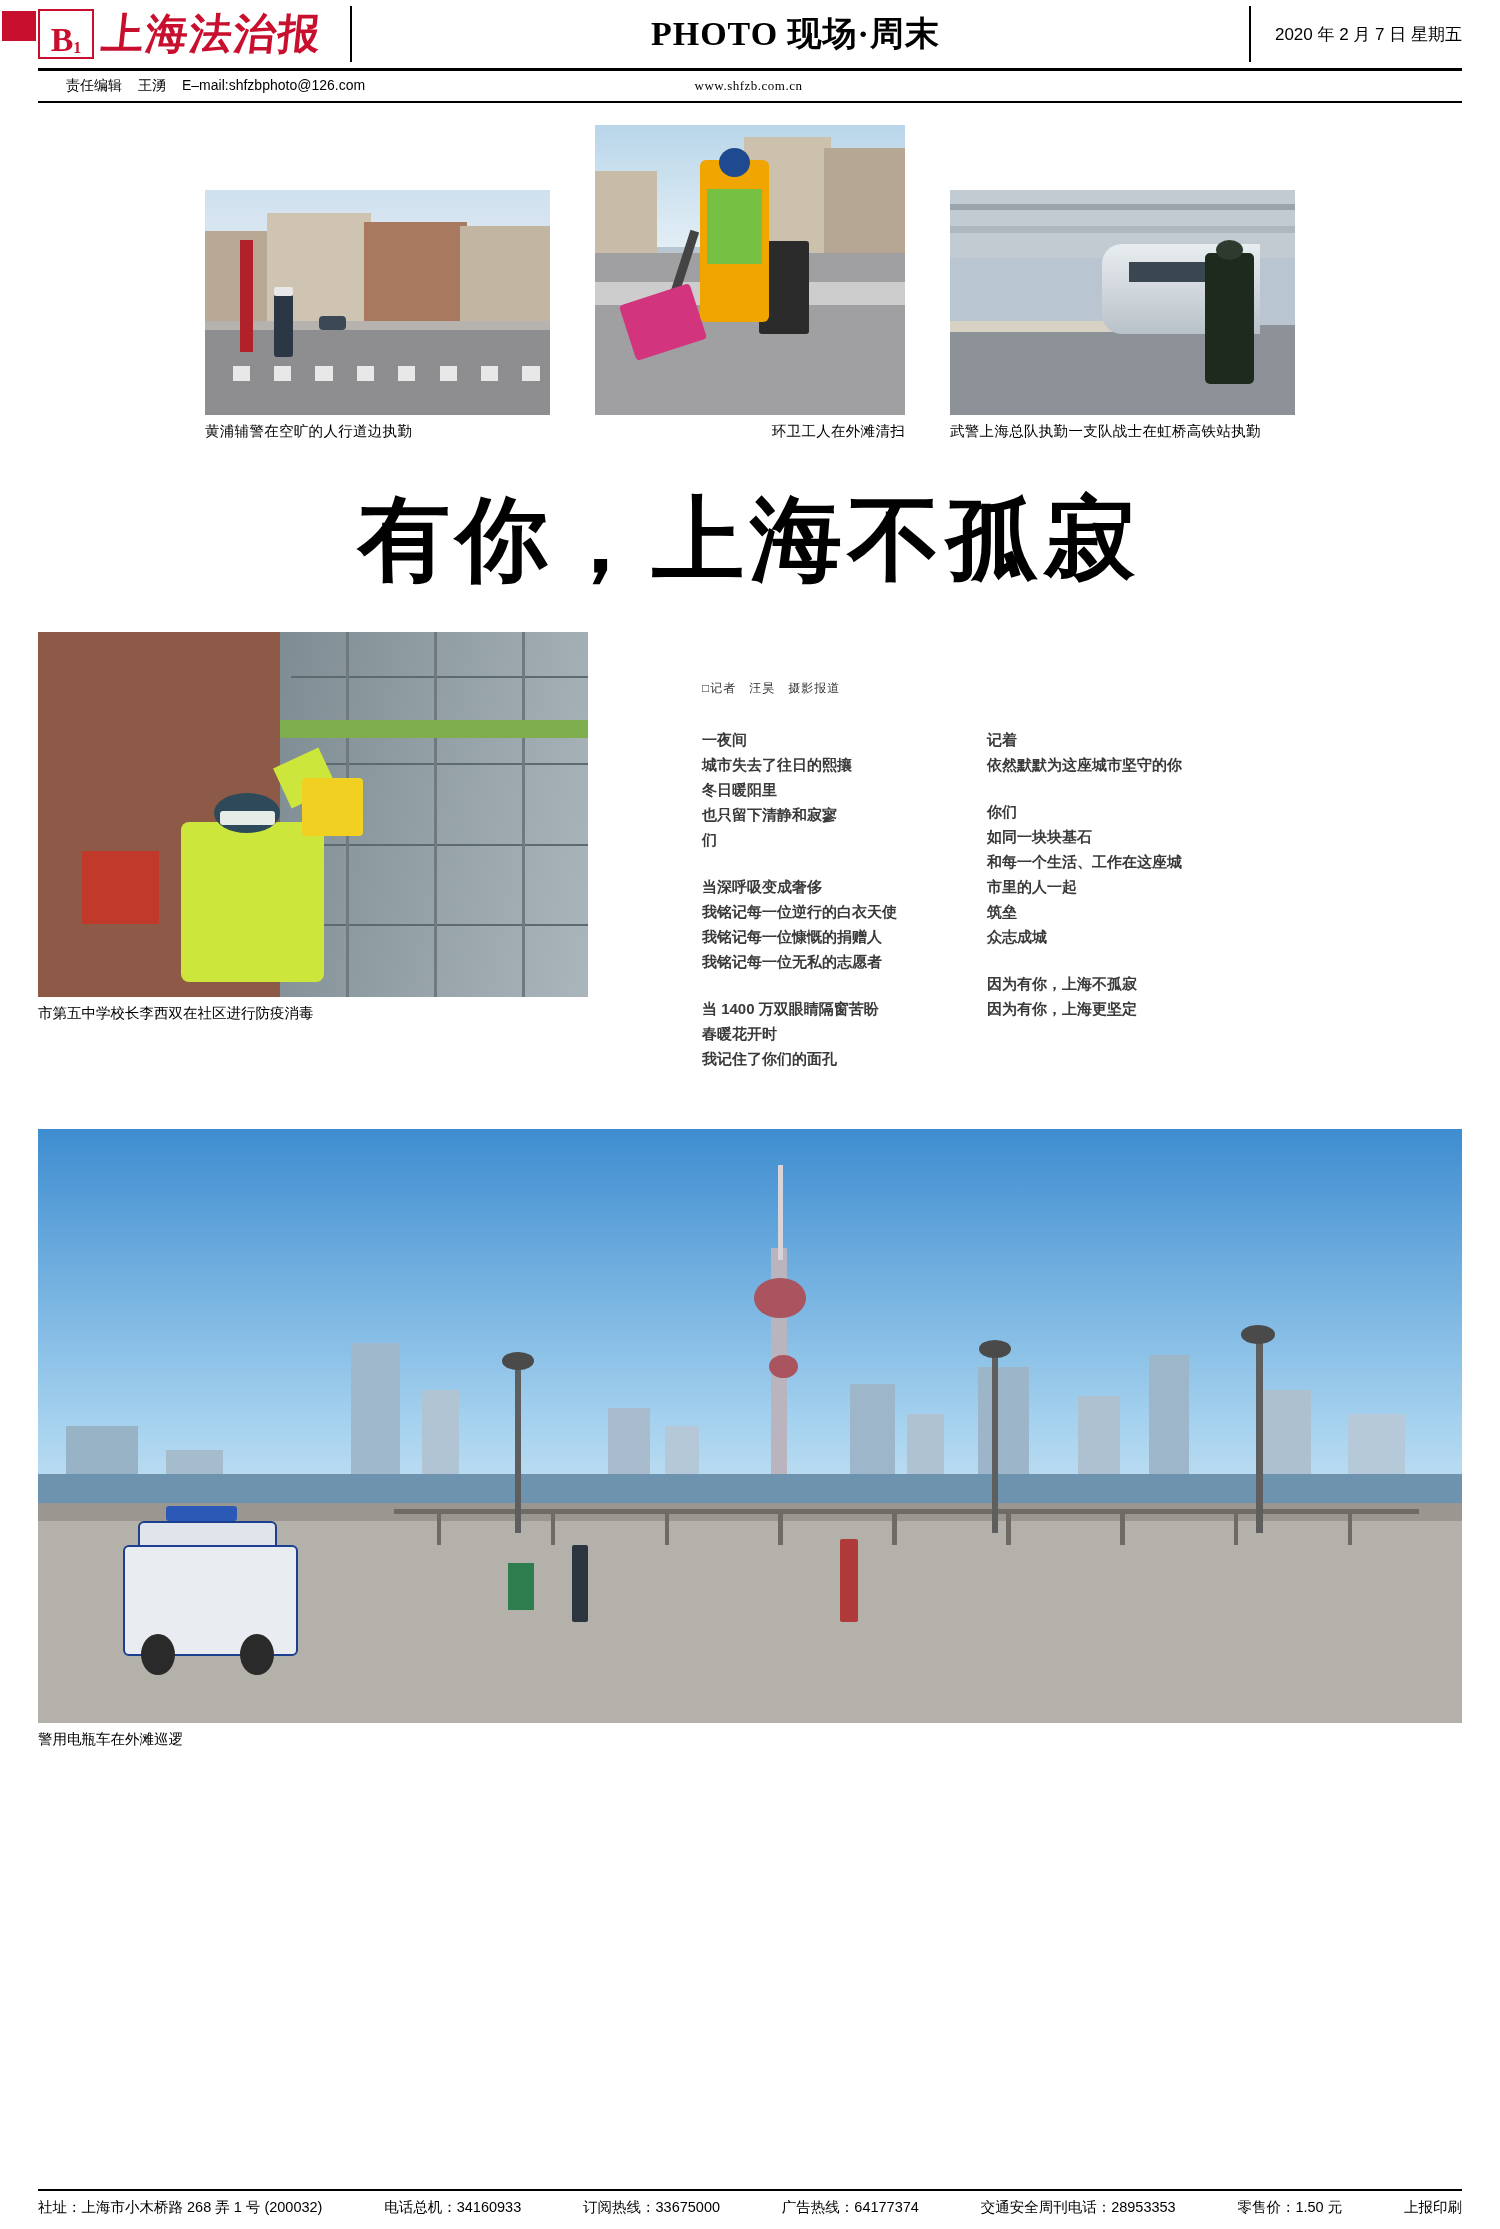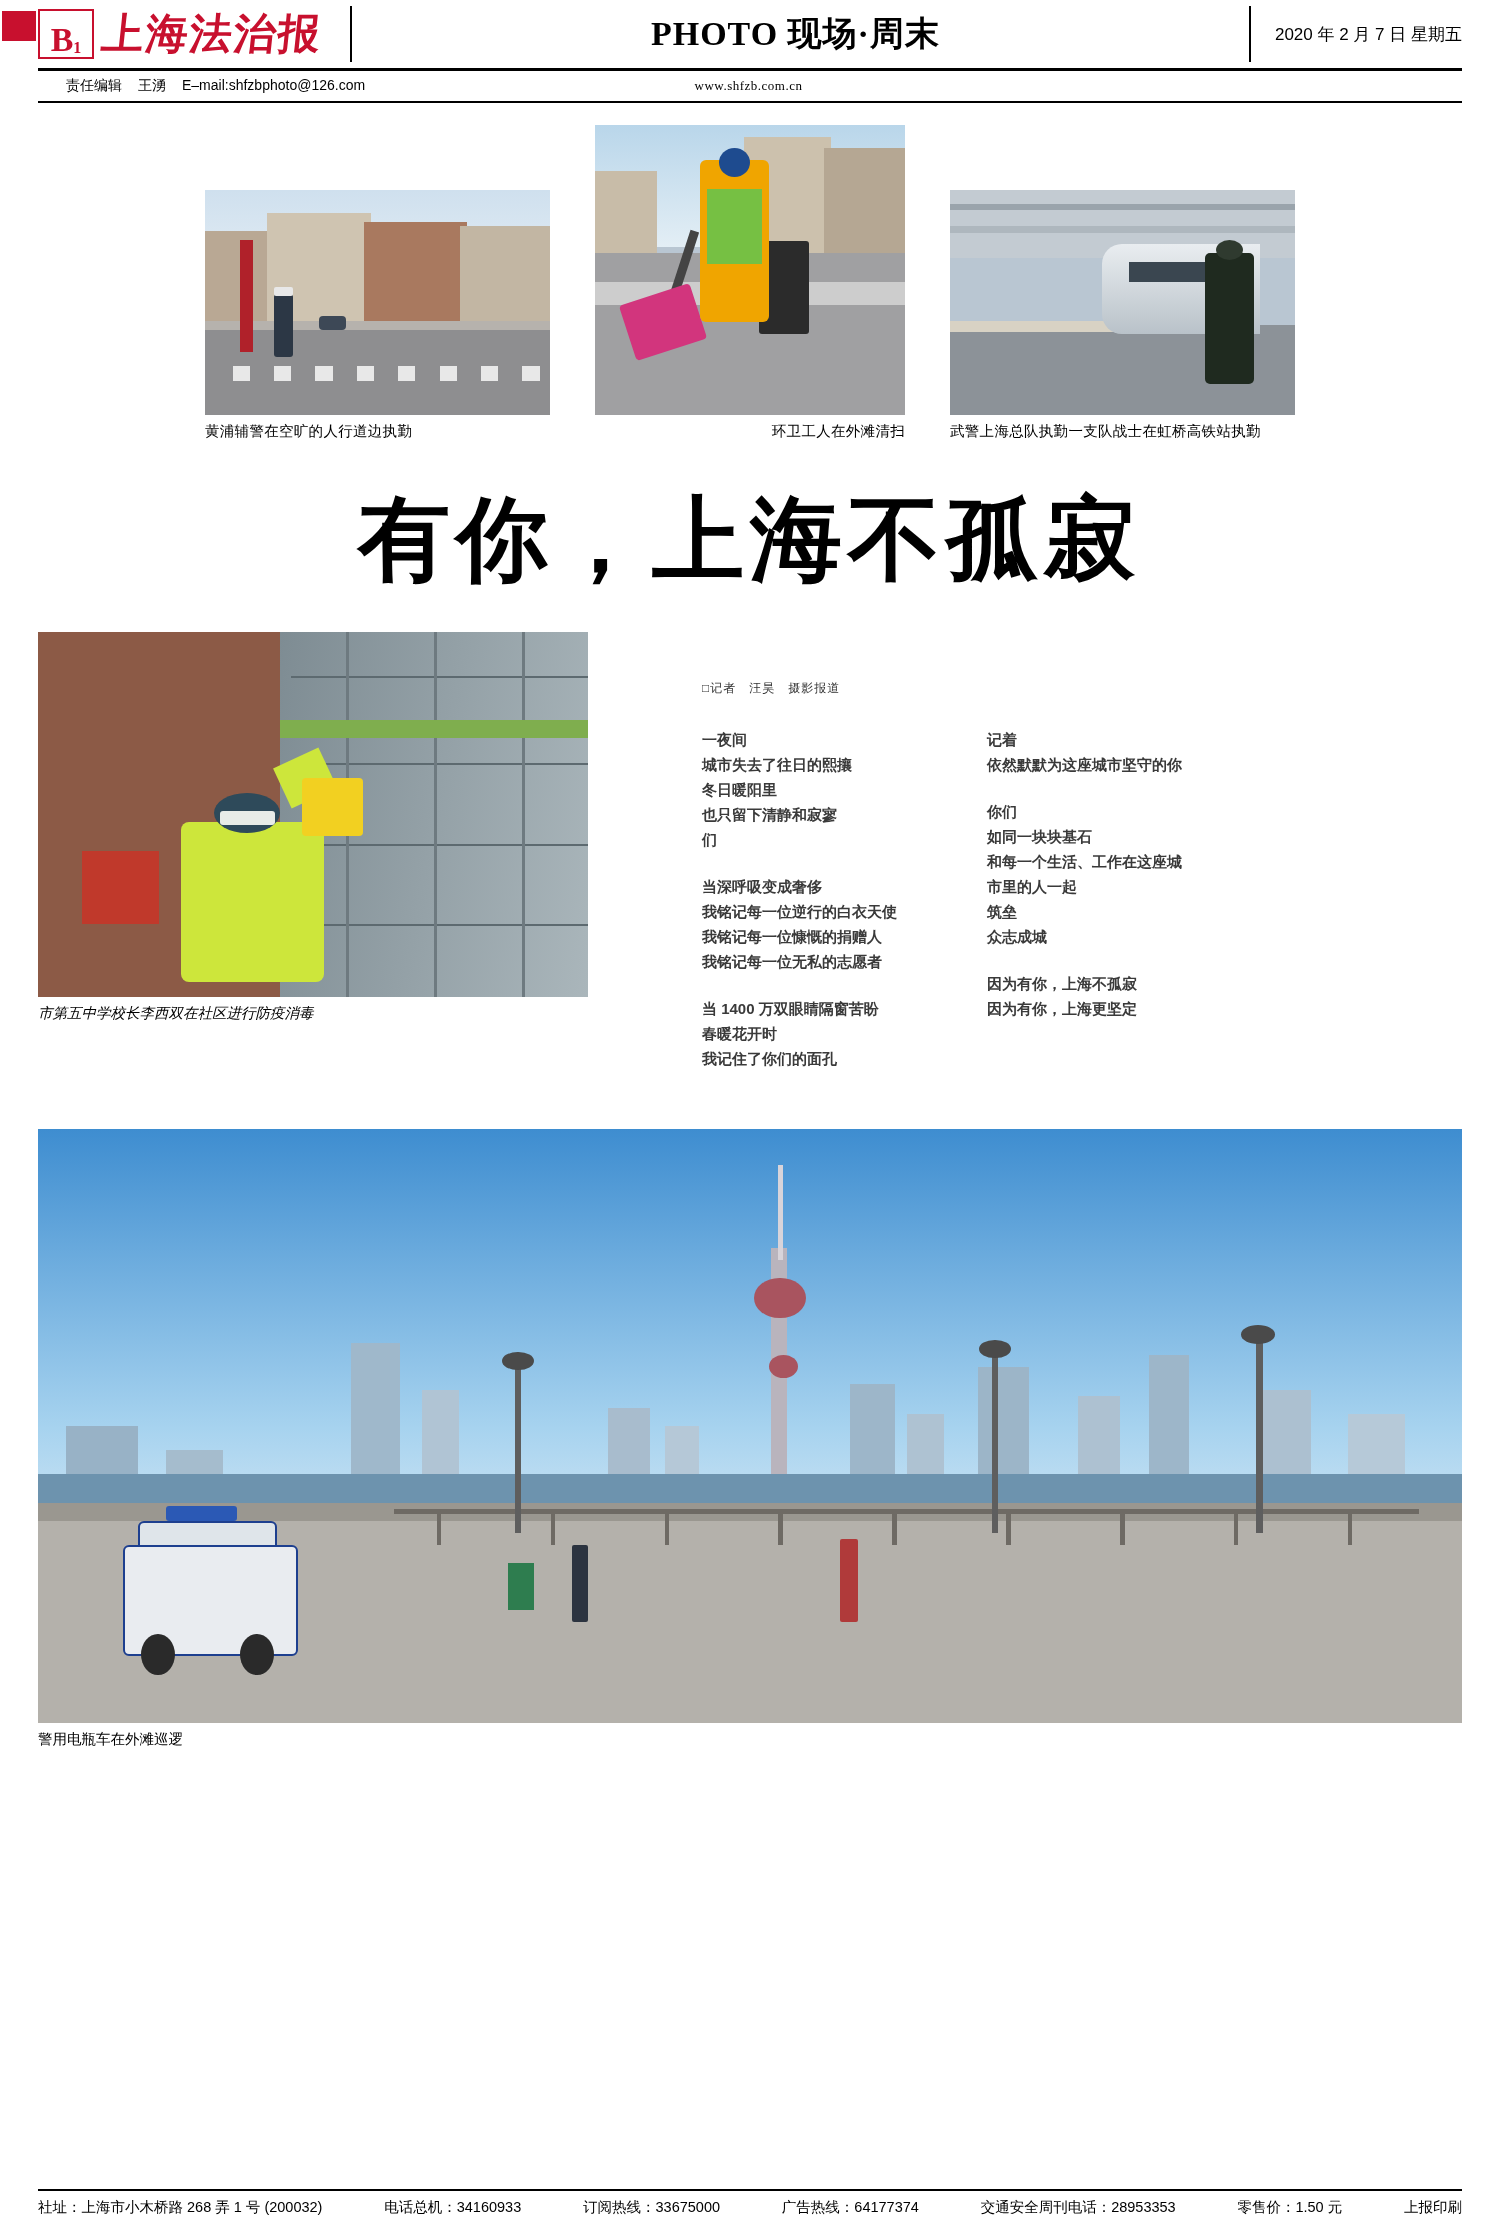--- a/index.html
+++ b/index.html
@@ -163,21 +163,21 @@
     letter-spacing: 6px;
     margin: 48px 0 40px 0;
     line-height: 104px;
   }
 
   
   .mid {
     display: flex;
     align-items: flex-start;
   }
-  .mid-left { width: 592px; font-style: italic; }
+  .mid-left { width: 592px; }
   .mid-left .photo { width: 550px; height: 365px; }
   .mid-left .cap { font-size: 14.5px; margin-top: 7px; }
   .mid-right {
     margin-left: 72px;
     width: 560px;
     padding-top: 48px;
   }
   .byline { font-size: 12px; margin-bottom: 30px; letter-spacing: 1px; color:#333; }
   .poem {
     display: flex;

